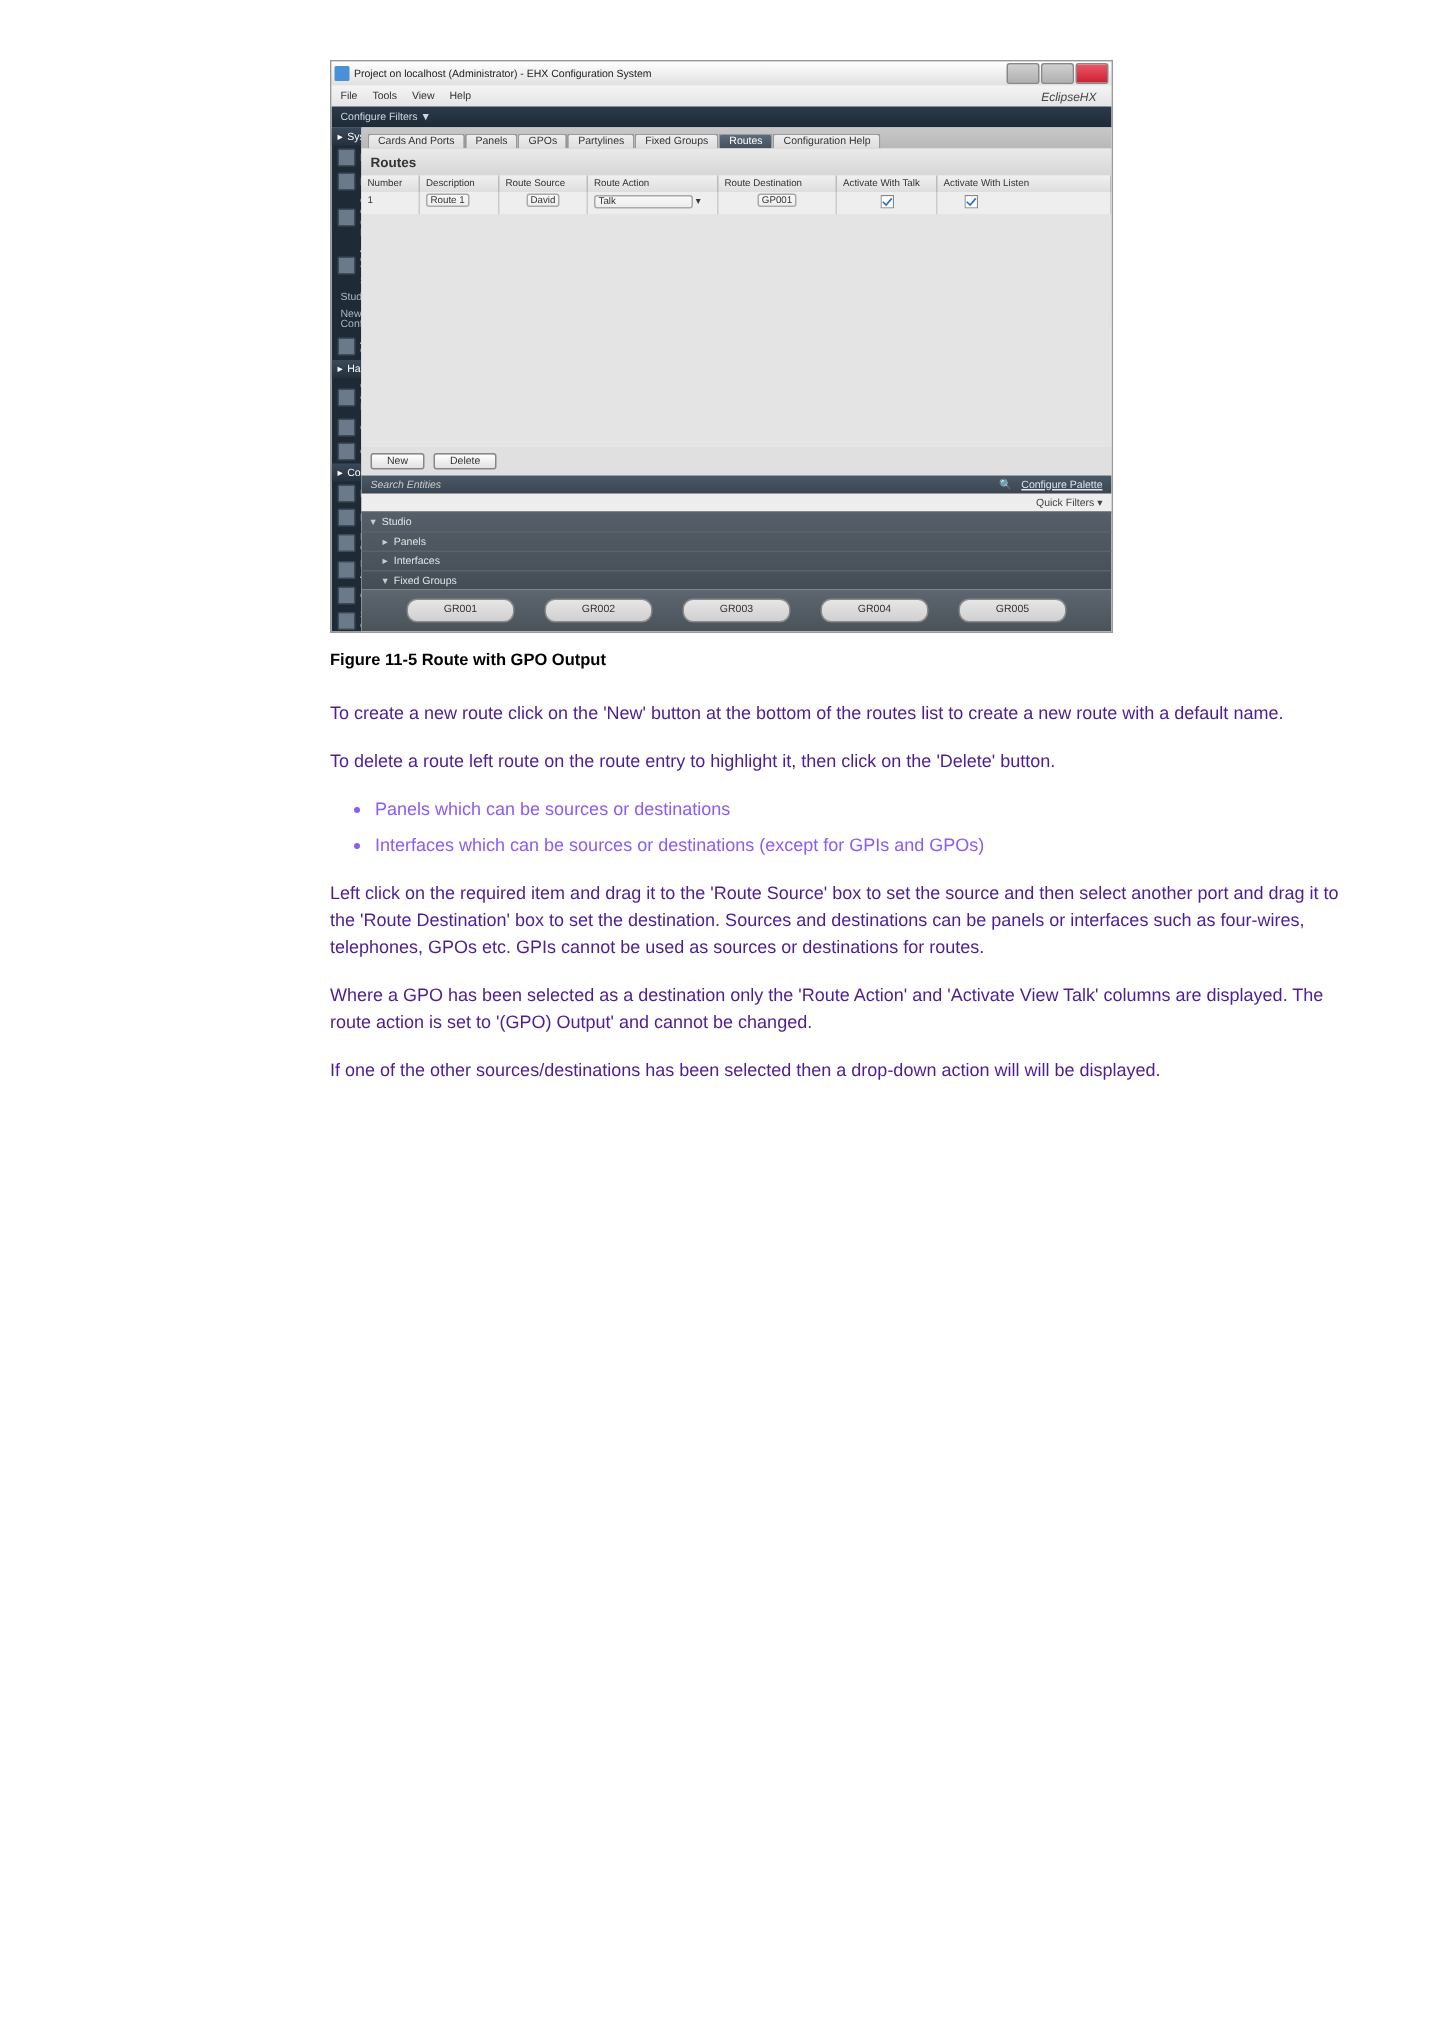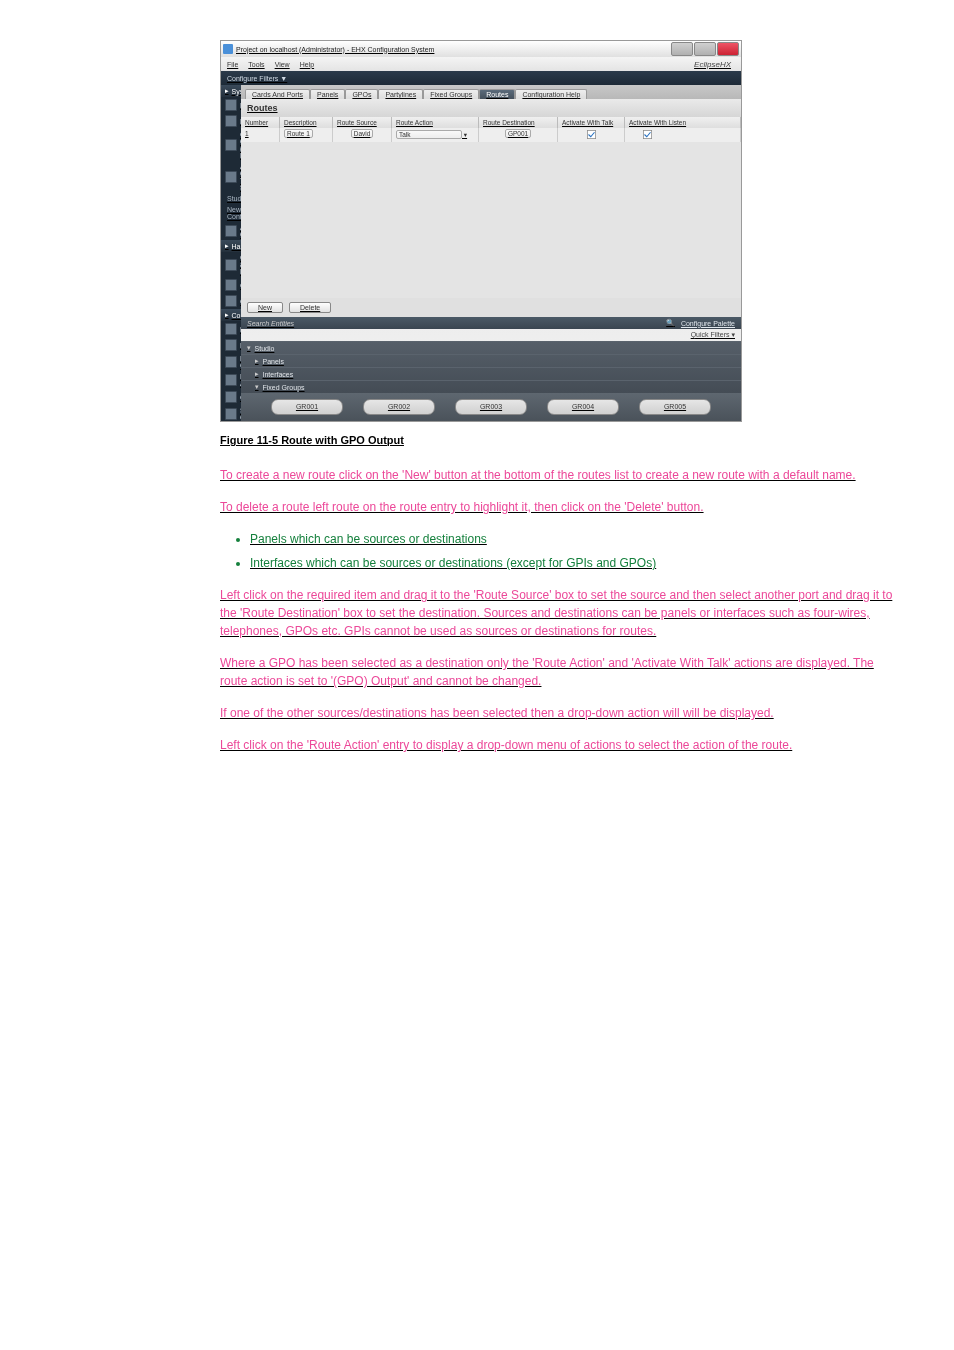--- a/index.html
+++ b/index.html
@@ -6,21 +6,20 @@
     margin: 0;
     padding: 0;
     font-family: Arial, sans-serif;
     background: #fff;
     width: 954px;
   }
   .page {
     padding: 40px 60px 30px 220px;
     position: relative;
     min-height: 1280px;
-    text-decoration: underline;
   }
   .screenshot {
     width: 520px;
     height: 380px;
     background: linear-gradient(180deg, #e8e8e8 0%, #f5f5f5 100%);
     border: 1px solid #999;
     position: relative;
     font-size: 7px;
     color: #333;
     overflow: hidden;
@@ -290,31 +289,31 @@
     line-height: 14px;
   }
   .caption {
     font-size: 11px;
     font-weight: bold;
     color: #000;
     margin: 12px 0 20px 0;
   }
   .body-text {
     font-size: 12px;
-    color: #ec4899;
+    color: #4c1d95;
     line-height: 1.5;
     margin: 8px 0 14px 0;
   }
   .bullets {
     margin: 0 0 14px 0;
     padding-left: 30px;
   }
   .bullets li {
     font-size: 12px;
-    color: #15803d;
+    color: #8b5cf6;
     margin: 6px 0;
     line-height: 1.5;
   }
   .footer {
     position: absolute;
     bottom: 25px;
     left: 0;
     right: 0;
     border-top: 1px solid #bbb;
     display: flex;
@@ -532,18 +531,17 @@
 
   <div class="body-text">To create a new route click on the 'New' button at the bottom of the routes list to create a new route with a default name.</div>
   <div class="body-text">To delete a route left route on the route entry to highlight it, then click on the 'Delete' button.</div>
 
   <ul class="bullets">
     <li>Panels which can be sources or destinations</li>
     <li>Interfaces which can be sources or destinations (except for GPIs and GPOs)</li>
   </ul>
 
   <div class="body-text">Left click on the required item and drag it to the 'Route Source' box to set the source and then select another port and drag it to the 'Route Destination' box to set the destination. Sources and destinations can be panels or interfaces such as four-wires, telephones, GPOs etc. GPIs cannot be used as sources or destinations for routes.</div>
-  <div class="body-text">Where a GPO has been selected as a destination only the 'Route Action' and 'Activate With Talk' actions are displayed. The route action is set to '(GPO) Output' and cannot be changed.</div>
+  <div class="body-text">Where a GPO has been selected as a destination only the 'Route Action' and 'Activate View Talk' columns are displayed. The route action is set to '(GPO) Output' and cannot be changed.</div>
   <div class="body-text">If one of the other sources/destinations has been selected then a drop-down action will will be displayed.</div>
-  <div class="body-text">Left click on the 'Route Action' entry to display a drop-down menu of actions to select the action of the route.</div>
 
 
 </div>
 
 </body></html>

